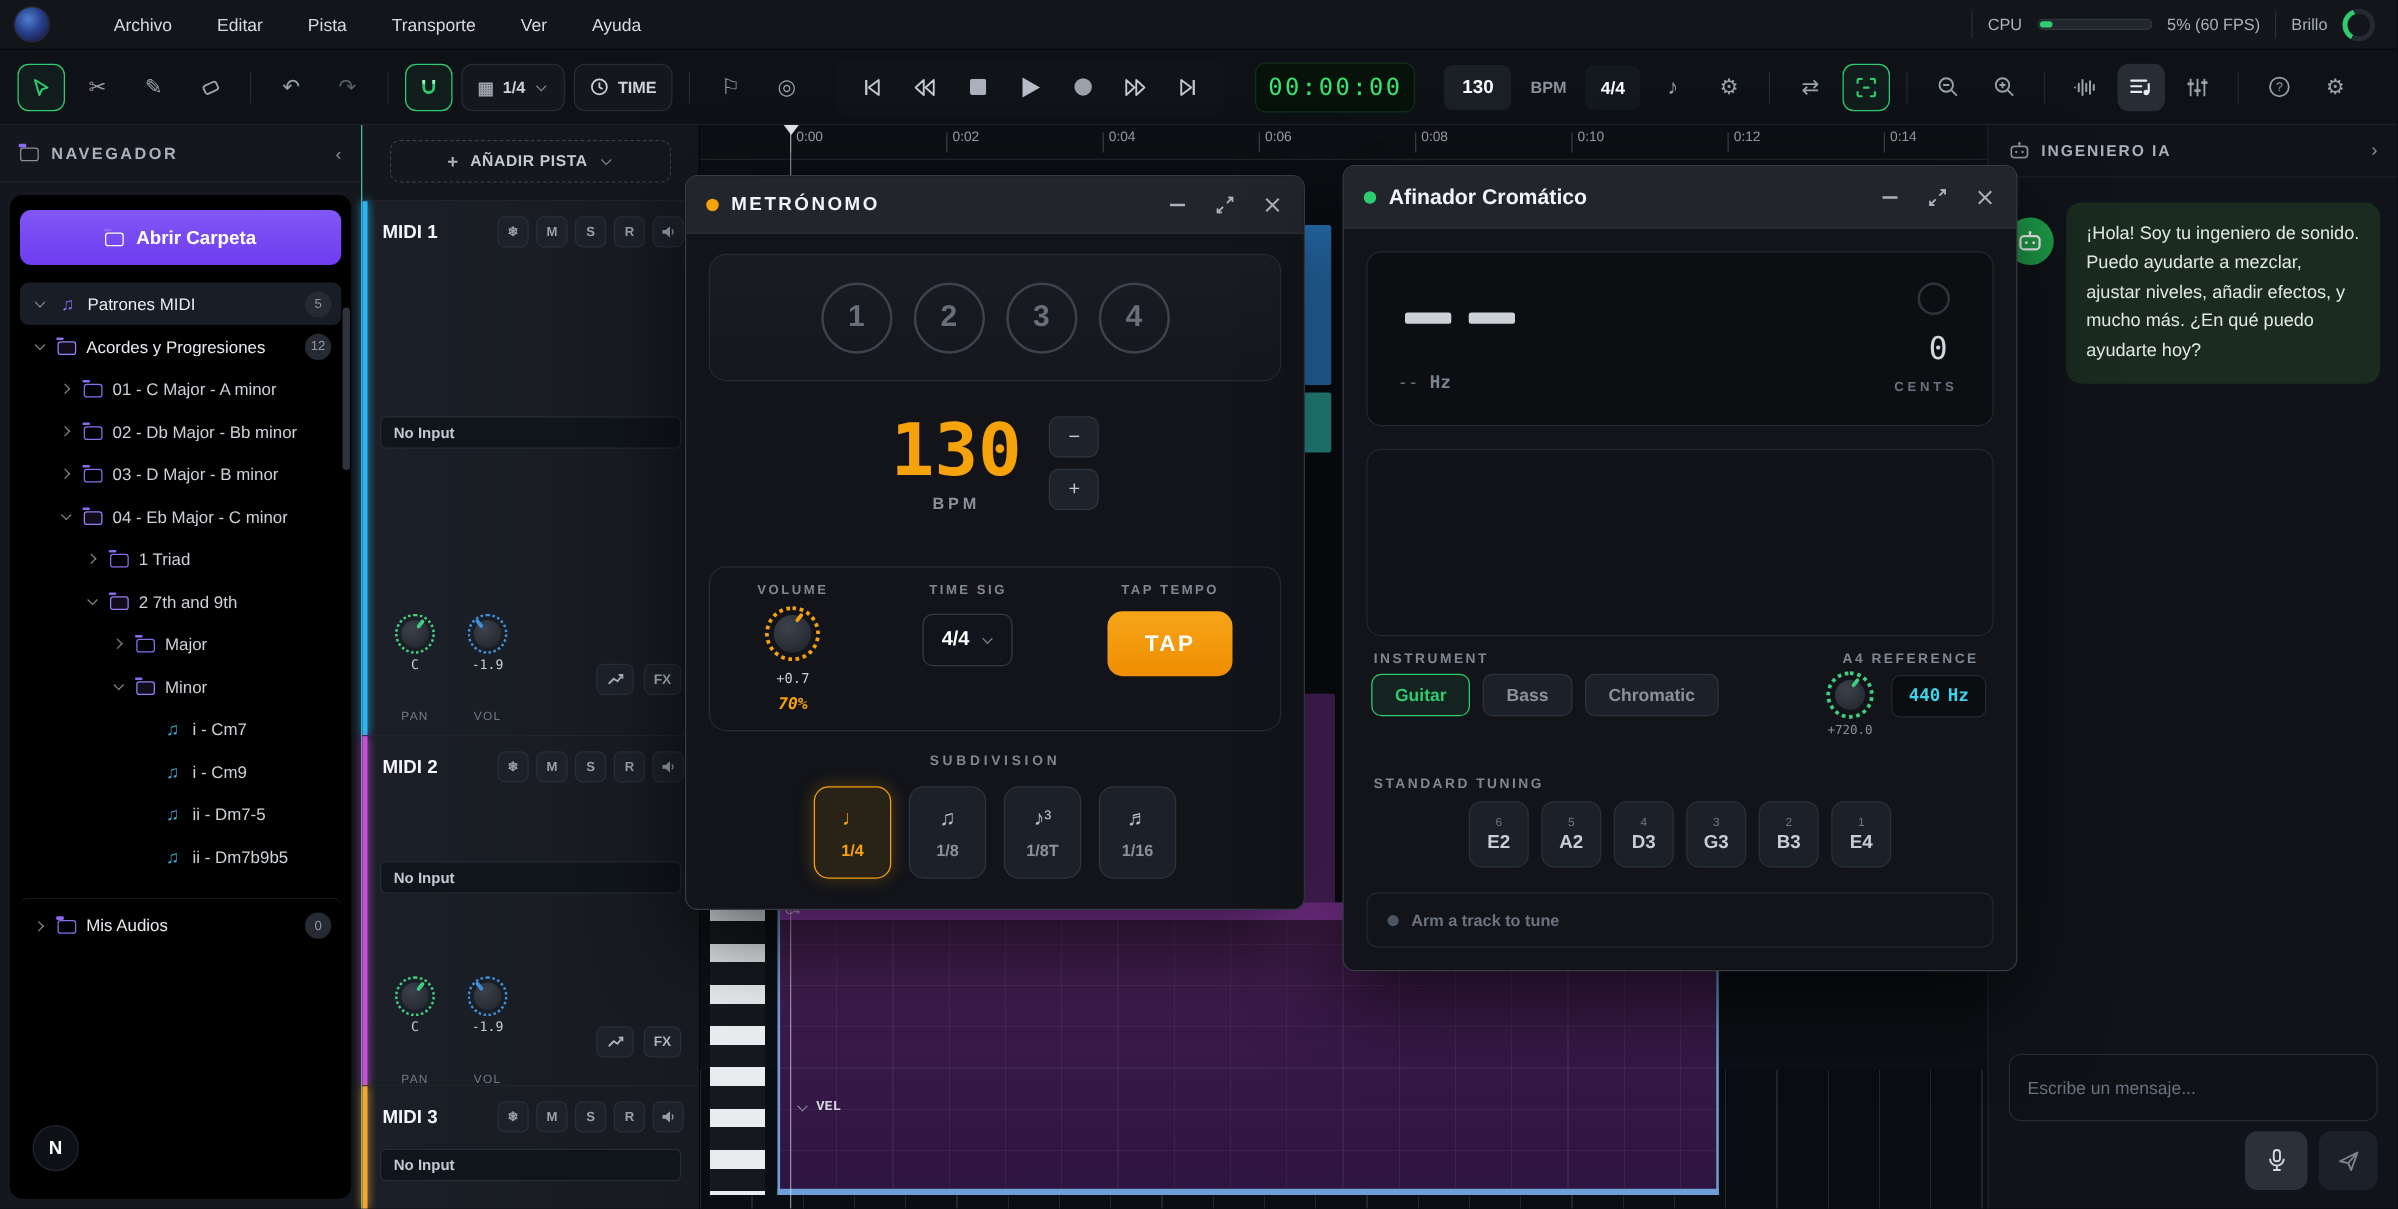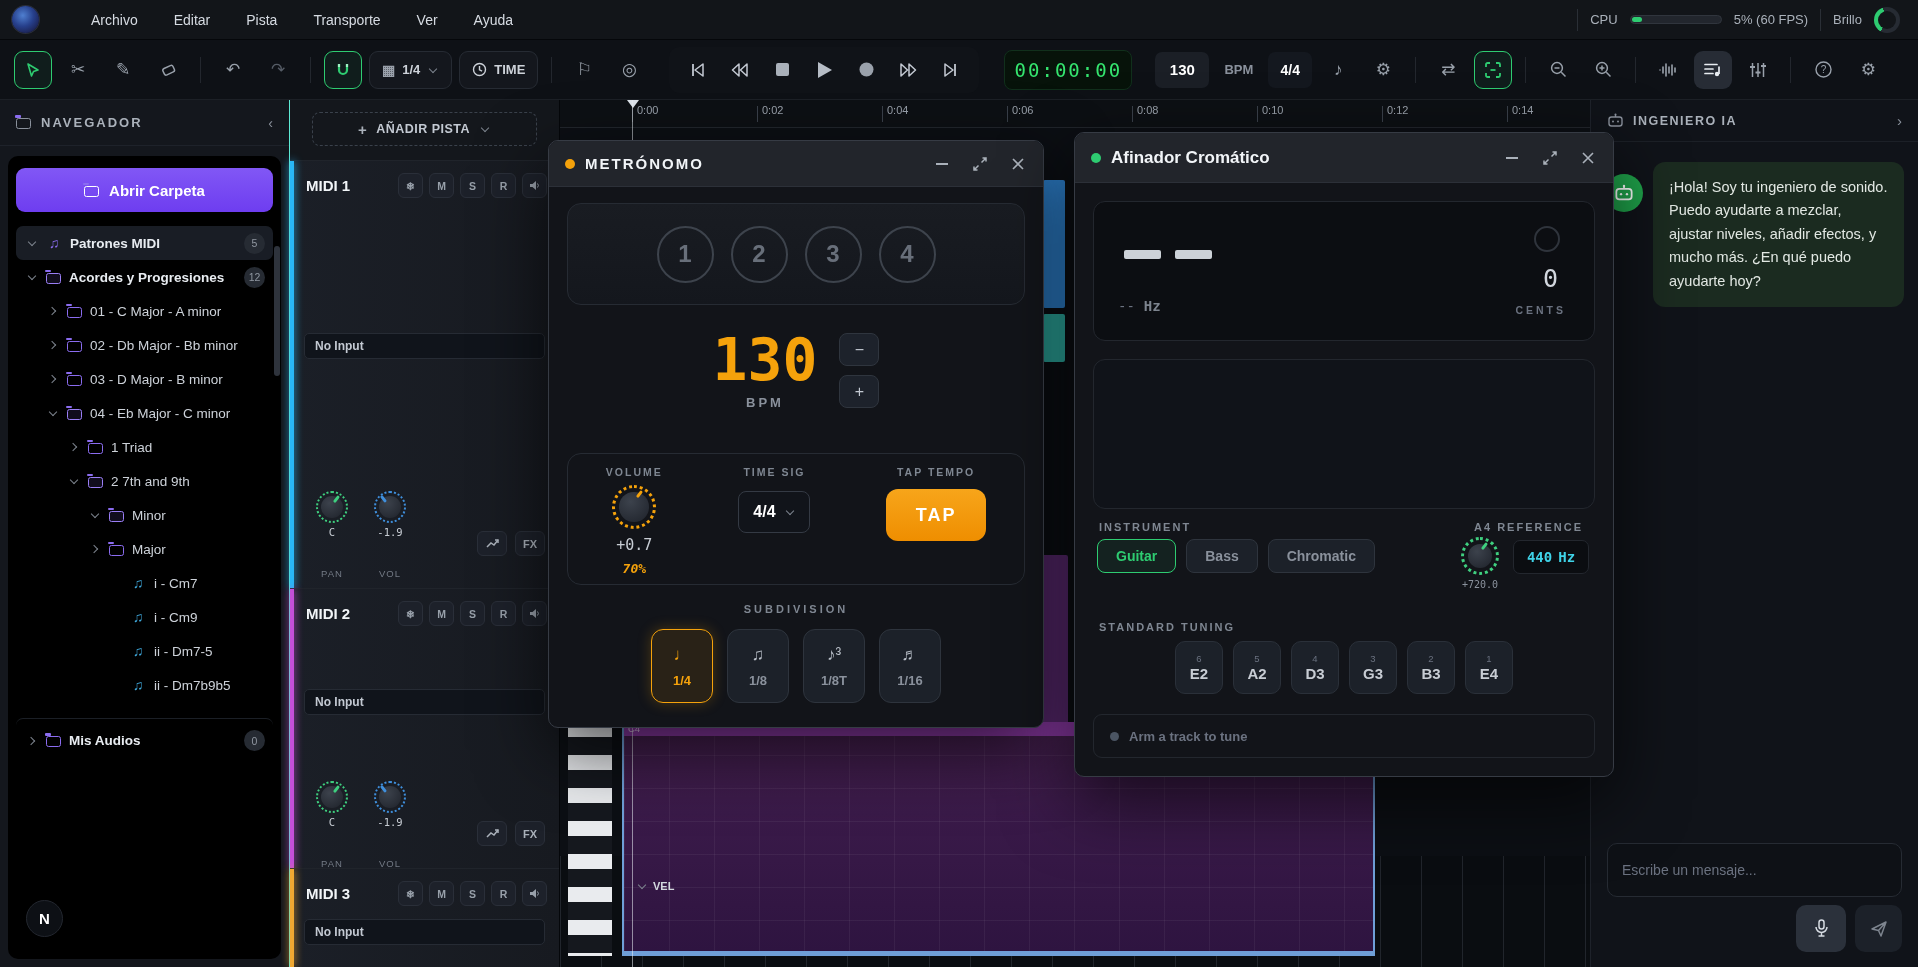--- a/index.html
+++ b/index.html
@@ -63,21 +63,21 @@
   .chev::before{content:"";position:absolute;left:3px;top:2px;width:5px;height:5px;
     border-right:1.6px solid #7d848e;border-bottom:1.6px solid #7d848e;transform:rotate(45deg);}
   .chev.r::before{transform:rotate(-45deg);left:2px;top:3px;}
   .chev.none::before{display:none;}
   .fold{width:15px;height:11px;border:1.6px solid #8b6cf0;border-radius:2.5px;position:relative;flex:none;margin-top:2px;}
   .fold::before{content:"";position:absolute;left:-1.6px;top:-4px;width:6px;height:2.5px;background:#8b6cf0;border-radius:1px;}
   .fold.open{border-color:#9a7ef5;background:rgba(139,108,240,.12);}
   .notei{color:#3fa9dc;font-size:14px;flex:none;width:16px;text-align:center;}
   .notei.purple{color:#8b6cf0;}
   .tlabel{white-space:nowrap;overflow:hidden;}
-  .tlabel.strong{font-weight:bold;color:#e8ecf1;}
+  .tlabel.strong{font-weight:normal;color:#e8ecf1;}
   .badge{margin-left:auto;margin-right:8px;min-width:21px;height:21px;border-radius:11px;background:#262b33;
     color:#9097a1;font-size:10.5px;display:flex;align-items:center;justify-content:center;flex:none;padding:0 4px;}
   .sb-scroll{position:absolute;right:1px;top:90px;width:6px;height:130px;border-radius:3px;background:#2e333c;}
   .mis-gap{margin-top:16px;border-top:1px solid #1b1f26;padding-top:10px;}
   .user-avatar{position:absolute;left:26px;top:900px;width:37px;height:37px;border-radius:50%;background:#0d1015;
     border:1px solid #23272f;display:flex;align-items:center;justify-content:center;color:#fff;font-size:15px;font-weight:bold;z-index:8;}
 
   
   .trackpanel{position:absolute;left:290px;top:100px;width:270px;height:867px;background:#14171c;border-right:1px solid #05070a;}
   .add-track{position:absolute;left:22px;top:12px;right:22px;height:34px;border:1.5px dashed #3a414b;border-radius:8px;
@@ -119,21 +119,21 @@
     background:repeating-linear-gradient(180deg,#e9ebee 0 15px,#15181e 15px 33px);z-index:2;}
   .piano-grid{position:absolute;left:62px;top:622px;width:753px;height:234px;z-index:2;
     background:
       repeating-linear-gradient(90deg,rgba(255,255,255,.05) 0 1px,transparent 1px 45px),
       repeating-linear-gradient(180deg,rgba(255,255,255,.05) 0 1px,transparent 1px 33px),
       linear-gradient(180deg,#46204f 0,#3a1a49 40%,#2e1440 100%);
     border-left:2px solid #6f9fd8;border-right:2px solid #6f9fd8;border-bottom:5px solid #6f9fd8;}
   .pg-top{position:absolute;left:0;top:0;right:0;height:14px;background:#8e3aa8;}
   .pg-note{position:absolute;left:4px;top:1px;font-size:9.5px;color:#e4c4ee;}
   .vel{position:absolute;left:12px;top:158px;display:flex;align-items:center;gap:5px;
-    font-size:11px;font-weight:bold;color:#d4d9df;}
+    font-size:11px;font-weight:bold;color:#d4d9df;font-family:Liberation Mono, monospace;}
   .bottom-grid{position:absolute;left:0;top:756px;right:0;height:111px;background:#0a0d11;
     background-image:repeating-linear-gradient(90deg,#21252c 0 1px,transparent 1px 41px);}
 
   
   .ai{position:absolute;left:1590px;top:100px;width:328px;height:867px;background:#101319;border-left:1px solid #1e222a;}
   .ai-head{height:42px;display:flex;align-items:center;padding:0 16px;gap:9px;border-bottom:1px solid #1c2027;}
   .ai-title{font-size:12.5px;font-weight:bold;letter-spacing:1.5px;color:#aab1ba;}
   .ai-arrow{margin-left:auto;color:#8a919c;font-size:15px;}
   .ai-msg{position:absolute;left:14px;top:62px;right:14px;display:flex;gap:10px;align-items:flex-start;}
   .ai-avatar{width:38px;height:38px;border-radius:50%;background:#1fa24a;display:flex;align-items:center;
@@ -164,21 +164,21 @@
   .bpm-big{display:flex;flex-direction:column;align-items:center;}
   .bpm-num{font-size:58px;font-weight:bold;color:#f5a20b;line-height:1;}
   .bpm-sub{font-size:13px;font-weight:bold;letter-spacing:3px;color:#8a919c;margin-top:6px;}
   .step-col{display:flex;flex-direction:column;gap:9px;margin-top:2px;}
   .step-btn{width:40px;height:33px;border-radius:8px;background:#1d222b;border:1px solid #2f353e;color:#c3c9d2;
     font-size:16px;display:flex;align-items:center;justify-content:center;cursor:pointer;}
   .ctl-panel{position:absolute;left:18px;right:18px;top:312px;height:132px;border:1px solid #262b33;border-radius:14px;
     display:flex;justify-content:space-around;padding-top:12px;}
   .ctl-col{display:flex;flex-direction:column;align-items:center;gap:7px;}
   .ctl-label{font-size:10.5px;font-weight:bold;letter-spacing:2px;color:#7f8792;}
-  .vol-val{font-size:15px;color:#c8cdd4;}
+  .vol-val{font-size:11px;color:#c8cdd4;}
   .vol-pct{font-size:13px;font-weight:bold;font-style:italic;color:#f5a20b;}
   .ts-select{width:72px;height:42px;border-radius:8px;background:#11141a;border:1px solid #343a44;display:flex;
     align-items:center;justify-content:center;gap:8px;color:#fff;font-size:16px;font-weight:bold;margin-top:6px;cursor:pointer;}
   .tap-btn{width:100px;height:52px;border-radius:12px;background:linear-gradient(180deg,#f7a51a,#ef8e00);
     color:#fff;font-size:18px;font-weight:bold;letter-spacing:2px;display:flex;align-items:center;justify-content:center;
     margin-top:4px;cursor:pointer;}
   .subdiv-label{position:absolute;left:0;right:0;top:462px;text-align:center;font-size:11px;font-weight:bold;
     letter-spacing:3px;color:#7f8792;}
   .subdiv-row{position:absolute;left:0;right:0;top:488px;display:flex;justify-content:center;gap:14px;}
   .sd-btn{width:62px;height:74px;border-radius:12px;background:#1c2129;border:1px solid #2e343d;display:flex;
@@ -458,28 +458,28 @@
           <span class="chev r"></span>
           <span class="fold"></span>
           <span class="tlabel">1 Triad</span>
         </div>
         <div class="trow" style="--d:2">
           <span class="chev"></span>
           <span class="fold open"></span>
           <span class="tlabel">2 7th and 9th</span>
         </div>
         <div class="trow" style="--d:3">
+          <span class="chev r"></span>
+          <span class="fold"></span>
+          <span class="tlabel">Major</span>
+        </div>
+        <div class="trow" style="--d:3">
           <span class="chev"></span>
           <span class="fold open"></span>
           <span class="tlabel">Minor</span>
-        </div>
-        <div class="trow" style="--d:3">
-          <span class="chev r"></span>
-          <span class="fold"></span>
-          <span class="tlabel">Major</span>
         </div>
         <div class="trow" style="--d:4">
           <span class="chev none"></span>
           <span class="notei">♫</span>
           <span class="tlabel">i - Cm7</span>
         </div>
         <div class="trow" style="--d:4">
           <span class="chev none"></span>
           <span class="notei">♫</span>
           <span class="tlabel">i - Cm9</span>

